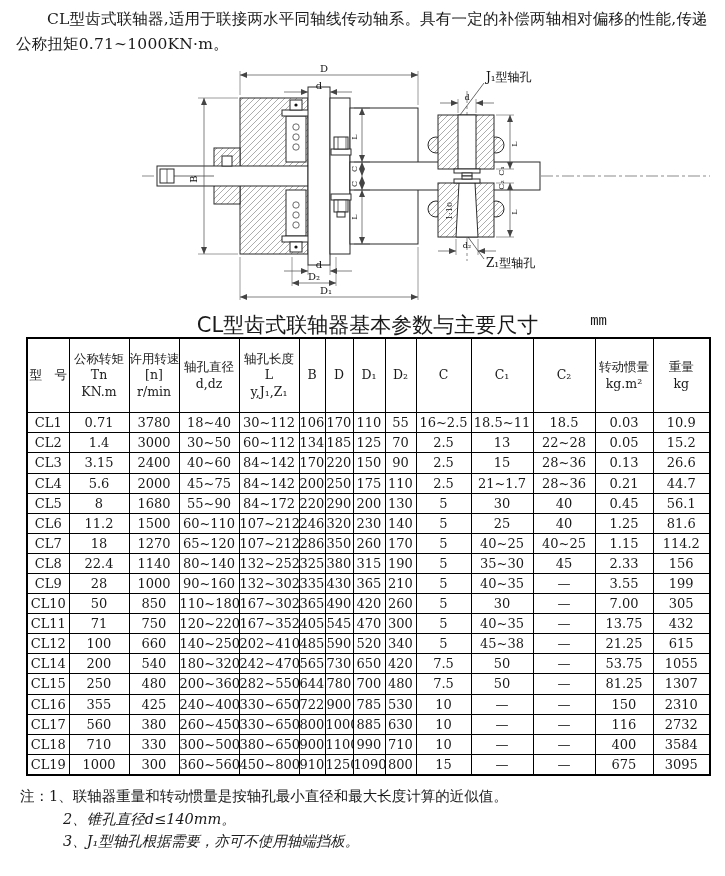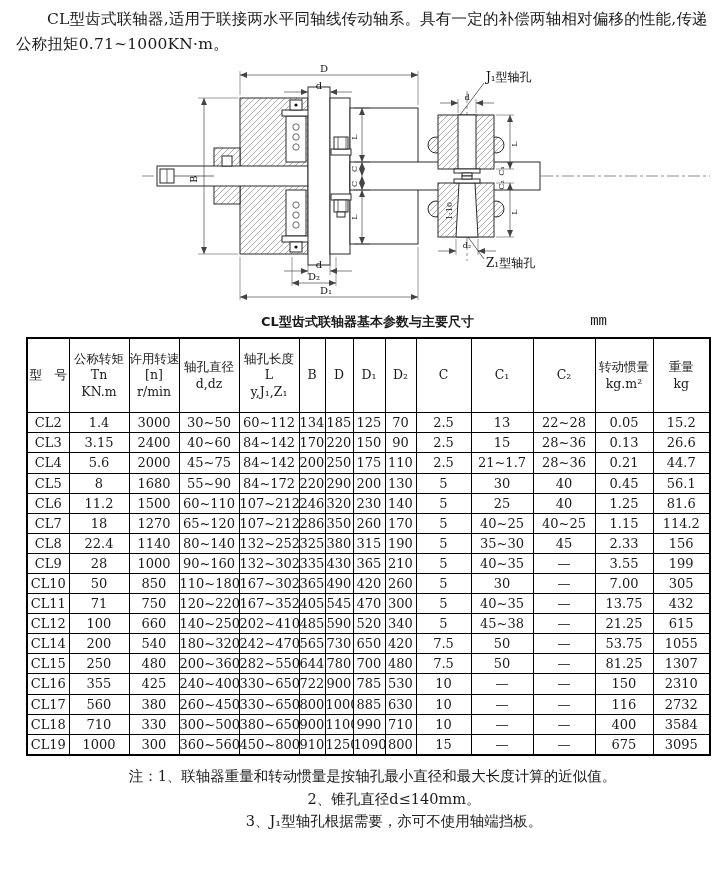--- a/index.html
+++ b/index.html
@@ -23,39 +23,39 @@
   .ext{stroke:#4a4a4a;stroke-width:.55;fill:none;}
   .cl{stroke:#5a5a5a;stroke-width:.7;stroke-dasharray:12 3 3 3;fill:none;}
   text.dl{font-family:"DejaVu Serif","Liberation Serif",serif;font-size:10px;fill:#111;}
   text.dls{font-family:"DejaVu Serif","Liberation Serif",serif;font-size:8px;fill:#111;}
   text.zh{font-size:12px;fill:#111;}
   
   .tbl-title-row{
     position:relative;width:683px;margin:6px 0 4px 26px;
     text-align:center;height:22px;
   }
-  .tbl-title{font-weight:bold;font-size:13px;font-family:"DejaVu Sans","Liberation Sans",sans-serif;}
+  .tbl-title{font-weight:normal;font-size:21px;font-family:"DejaVu Sans","Liberation Sans",sans-serif;}
   .tbl-unit{position:absolute;right:102px;top:2px;font-size:14px;font-family:Liberation Mono, monospace;}
   
   table.params{
     border-collapse:collapse;table-layout:fixed;
     width:683px;margin-left:26px;
     border:2px solid #000;
   }
   table.params th,table.params td{
     border:1px solid #000;text-align:center;vertical-align:middle;
     padding:0;font-weight:normal;overflow:hidden;white-space:nowrap;
   }
   table.params thead th{height:73px;font-size:12.5px;line-height:1.32;}
   table.params thead th div{line-height:1.32;}
   table.params tbody td{height:19.1px;font-size:13px;}
   
   .notes{margin:10px 0 0 20px;font-size:14.5px;line-height:1.5;}
-  .note-line{margin-bottom:1px;text-align:center;}
-  .note-line.cont{margin-left:43px;}
+  .note-line{margin-bottom:1px;}
+  .note-line.cont{margin-left:43px;font-style:italic;}
 </style>
 </head>
 <body>
 
 <p class="intro">CL型齿式联轴器,适用于联接两水平同轴线传动轴系。具有一定的补偿两轴相对偏移的性能,传递公称扭矩0.71~1000KN·m。</p>
 
 <svg class="diagram" width="725" height="246" viewBox="0 0 725 246">
   <defs>
     <pattern id="hatch" patternUnits="userSpaceOnUse" width="6" height="6">
       <rect width="6" height="6" fill="#fff"></rect>
@@ -284,20 +284,36 @@
           <div>kg.m²</div>
         </th>
         <th>
           <div>重量</div>
           <div>kg</div>
         </th>
       </tr>
     </thead>
   <tbody>
       <tr>
+        <td>CL1</td>
+        <td>0.71</td>
+        <td>3780</td>
+        <td>18~40</td>
+        <td>30~112</td>
+        <td>106</td>
+        <td>170</td>
+        <td>110</td>
+        <td>55</td>
+        <td>16~2.5</td>
+        <td>18.5~11</td>
+        <td>18.5</td>
+        <td>0.03</td>
+        <td>10.9</td>
+      </tr>
+      <tr>
         <td>CL2</td>
         <td>1.4</td>
         <td>3000</td>
         <td>30~50</td>
         <td>60~112</td>
         <td>134</td>
         <td>185</td>
         <td>125</td>
         <td>70</td>
         <td>2.5</td>

